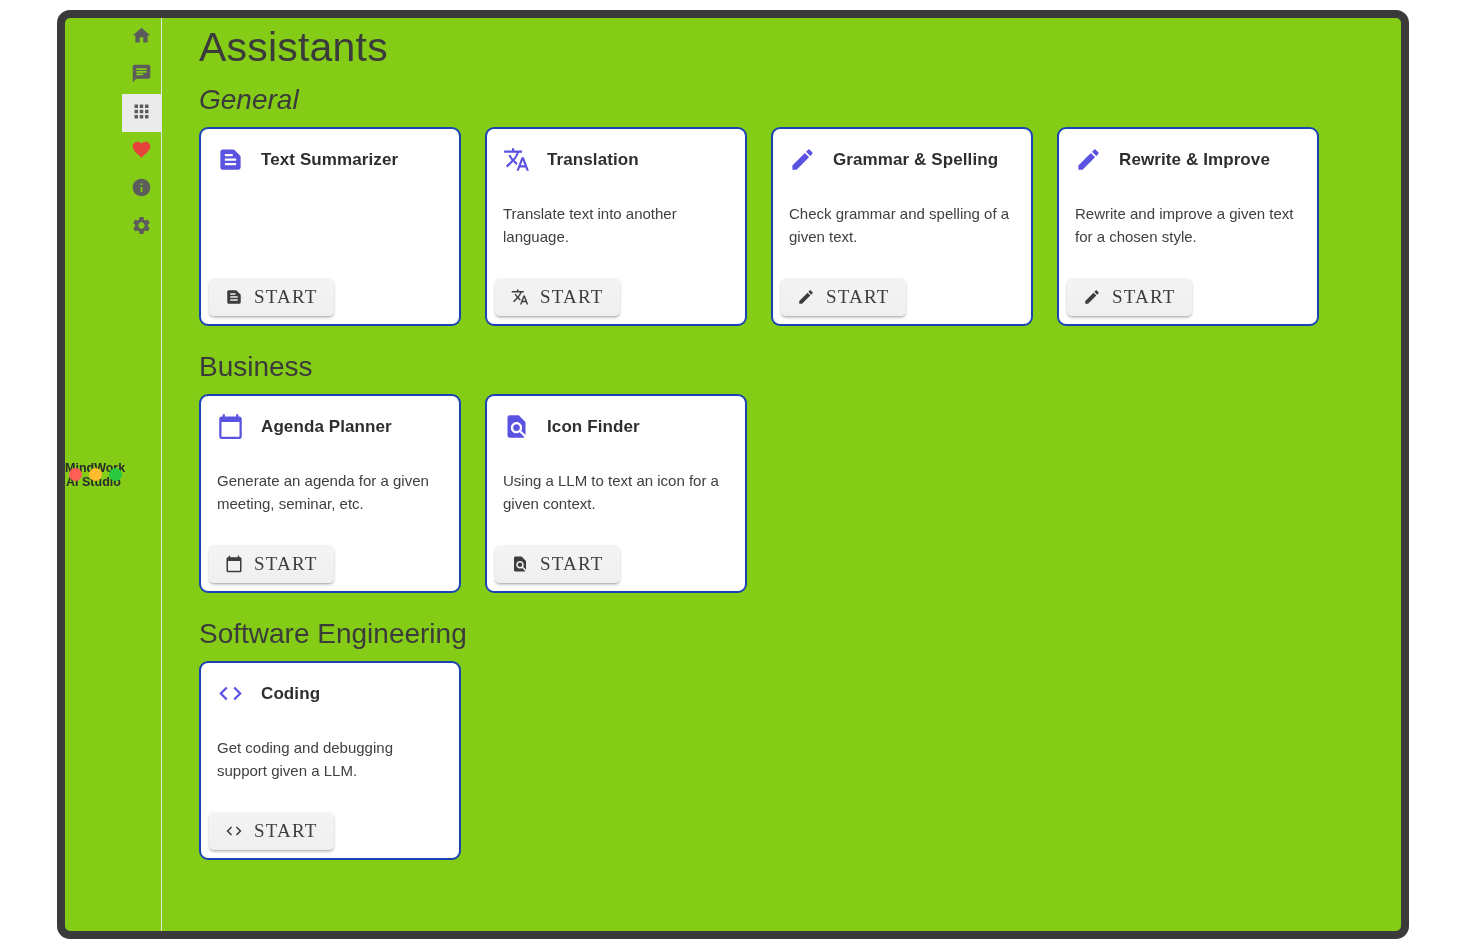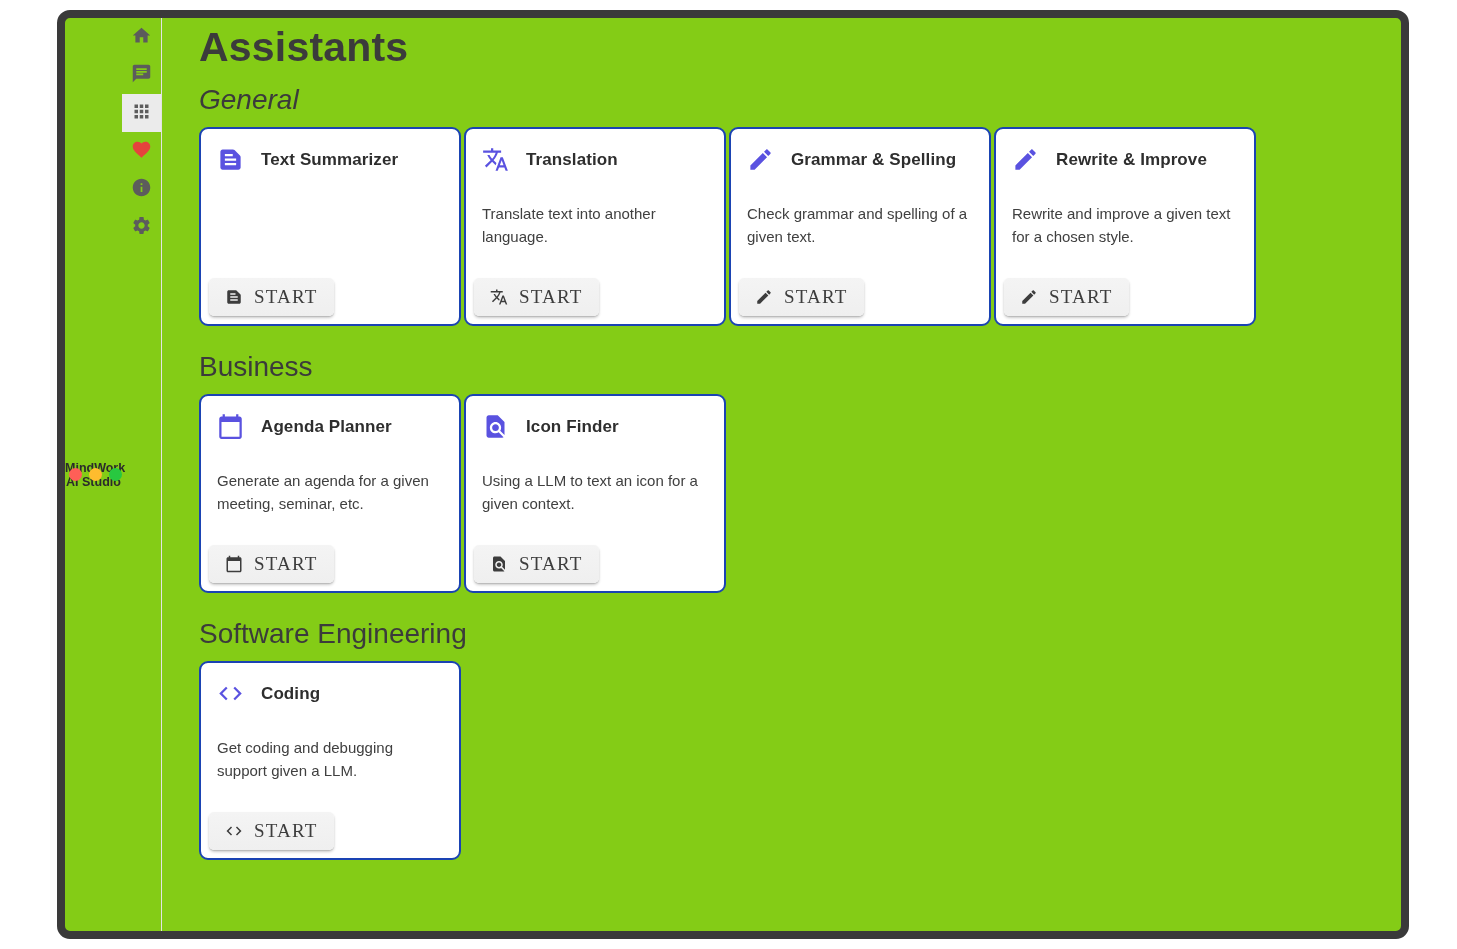--- a/index.html
+++ b/index.html
@@ -24,27 +24,27 @@
 
   .sidebar { flex: 0 0 40px; border-right: 1px solid #e3e3e3; display: flex;
     flex-direction: column; }
   .side-item { height: 38px; display: flex; align-items: center; justify-content: center;
     cursor: pointer; }
   .side-item.selected { background: #ebebeb; }
   .side-item svg { width: 21px; height: 21px; fill: var(--side-icon, #5c5c5c); }
   .side-item.tinted svg { fill: var(--fav-red, #e5433c); }
 
   .main { flex: 1; padding: 4px 20px 0 37px; overflow: hidden; }
-  .page-title { font-size: 41px; font-weight: 700; color: #3b3b3b; margin: 2px 0 0;
+  .page-title { font-size: 41px; font-weight: 400; color: #3b3b3b; margin: 2px 0 0;
     letter-spacing: 0.2px; }
   .section-title { font-size: 28px; font-weight: 400; color: #3b3b3b;
     margin: 25px 0 11px; }
   .section:first-of-type .section-title { margin-top: 13px; font-style: italic; }
 
-  .cards { display: flex; flex-wrap: wrap; gap: 3px; }
+  .cards { display: flex; flex-wrap: wrap; gap: 24px; }
   .card { width: 262px; height: 199px; border: 2px solid var(--card-border, #1a43b3);
     border-radius: 9px; background: #fff; display: flex; flex-direction: column; }
   .card-header { display: flex; align-items: center; gap: 17px; padding: 17px 16px 0; }
   .card-icon { display: inline-flex; }
   .card-icon svg { width: 27px; height: 27px; fill: var(--accent, #5a52e0); }
   .card-title { font-size: 17px; font-weight: 600; color: #2e2e2e; letter-spacing: 0.1px; }
   .card-desc { padding: 0 16px; margin-top: 29px; font-size: 15px; line-height: 23px;
     color: #404040; }
   .card-actions { margin-top: auto; padding: 8px; }
   .start-btn { display: inline-flex; align-items: center; gap: 11px; height: 38px;

